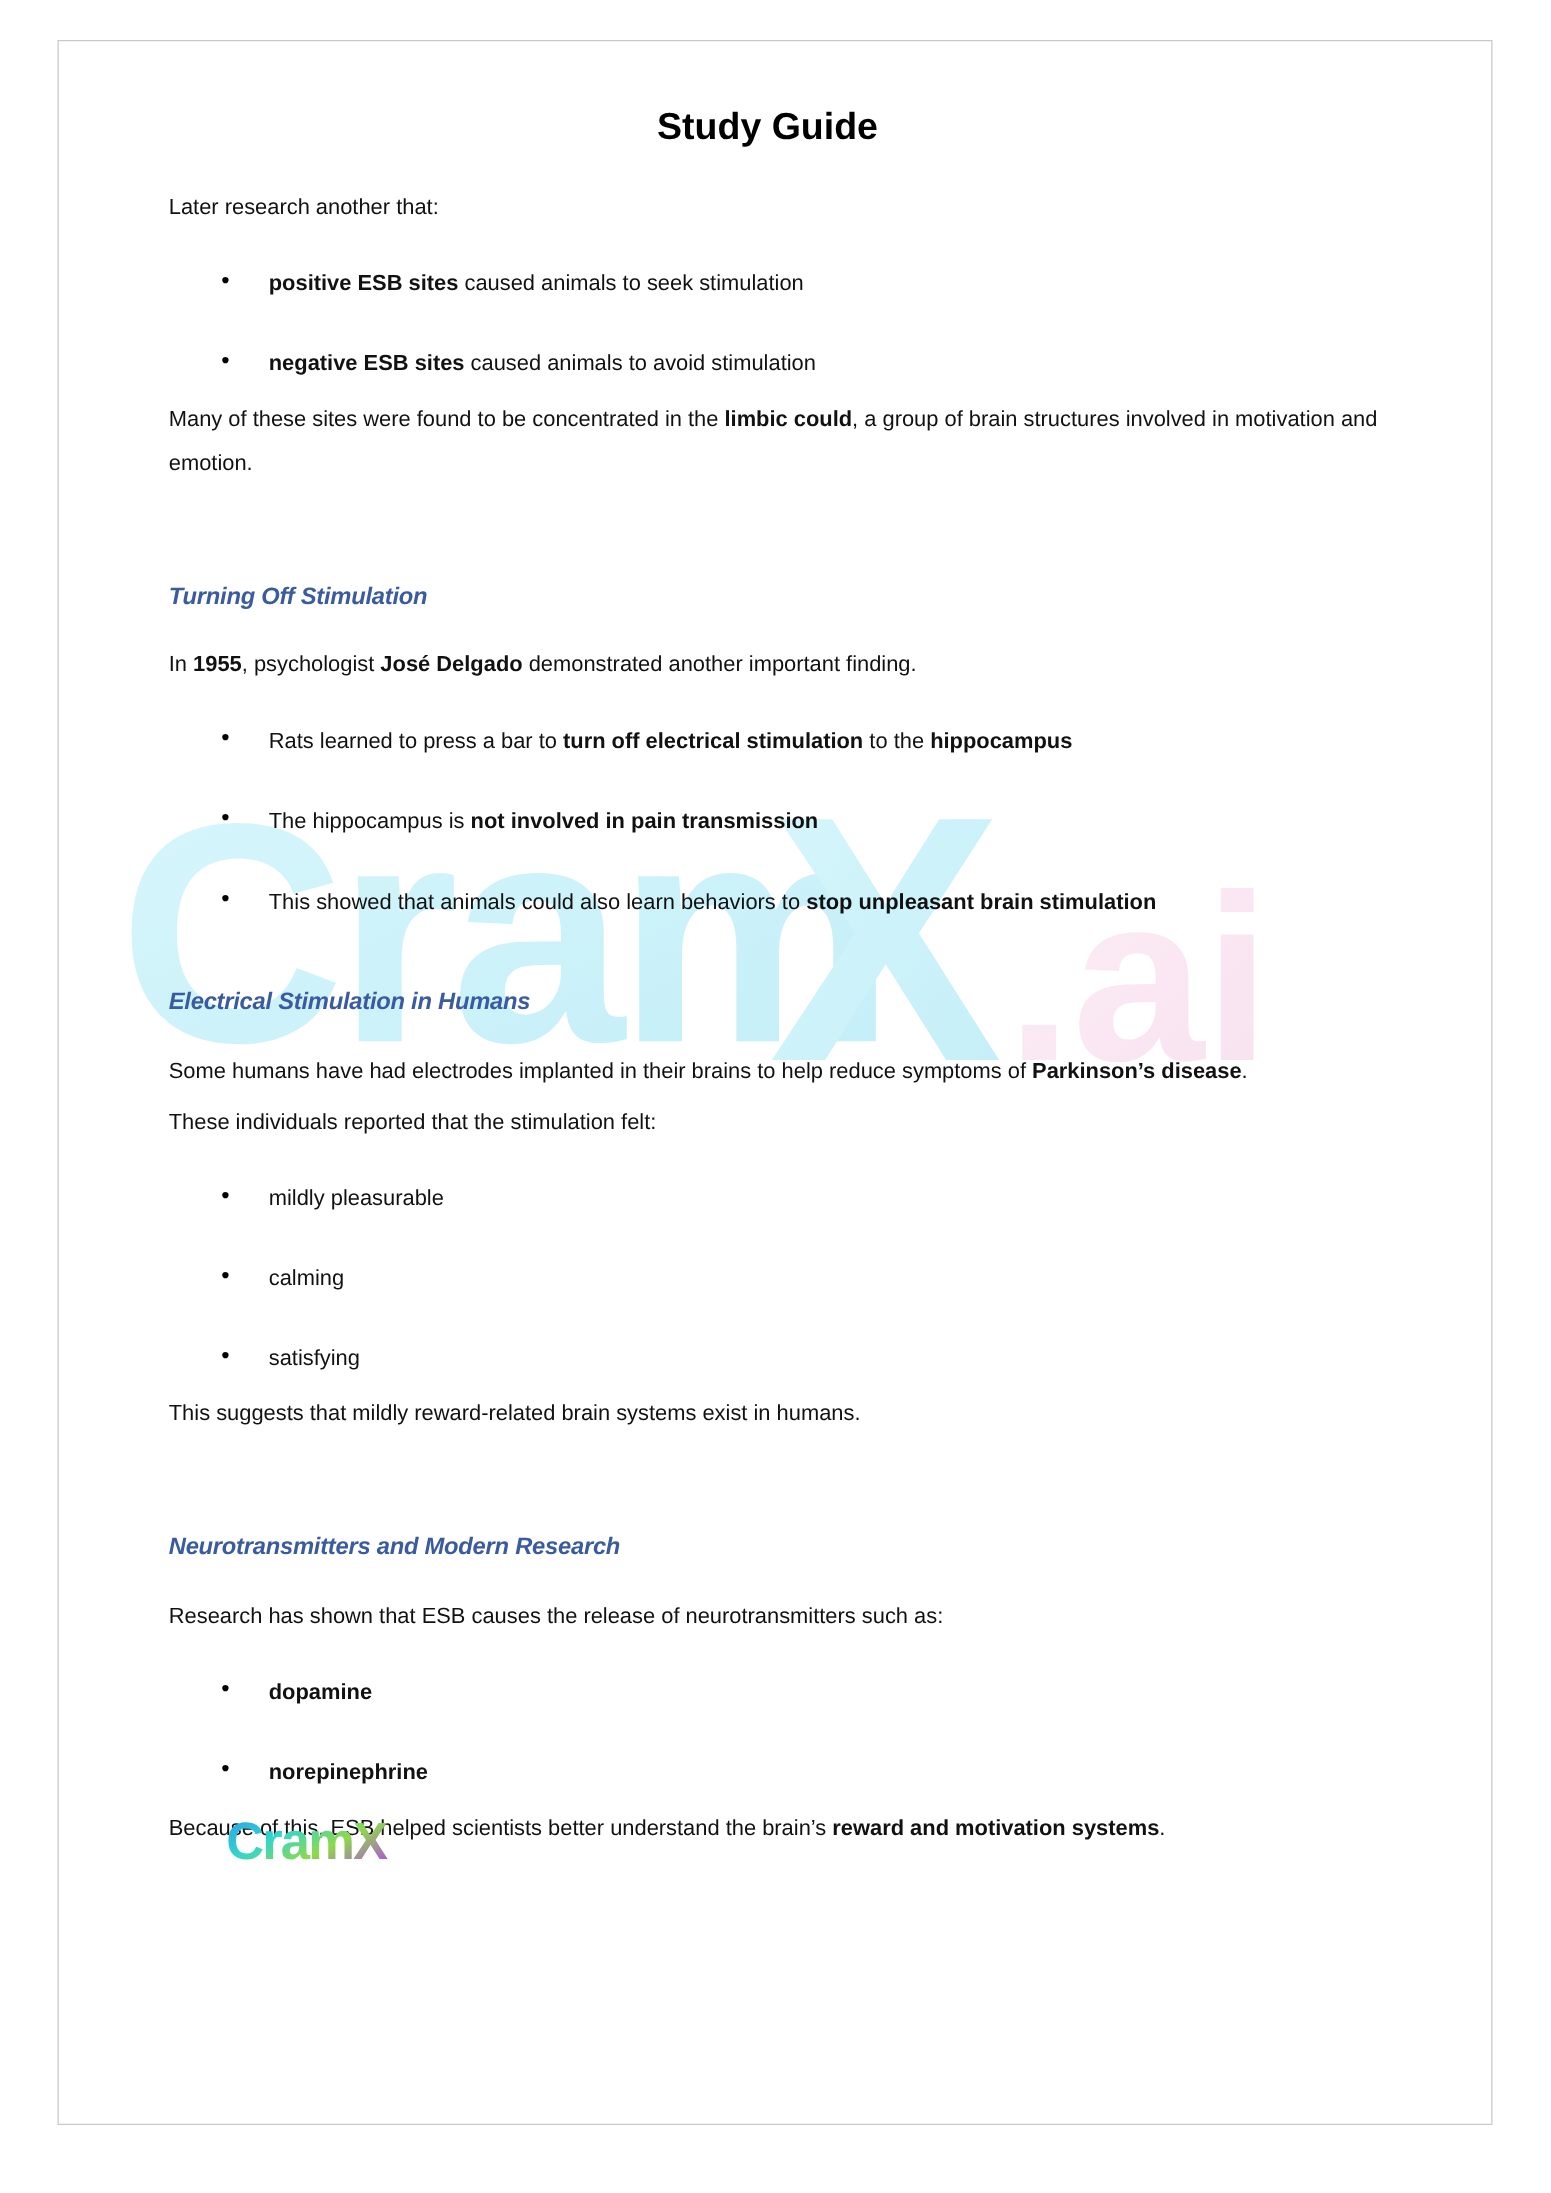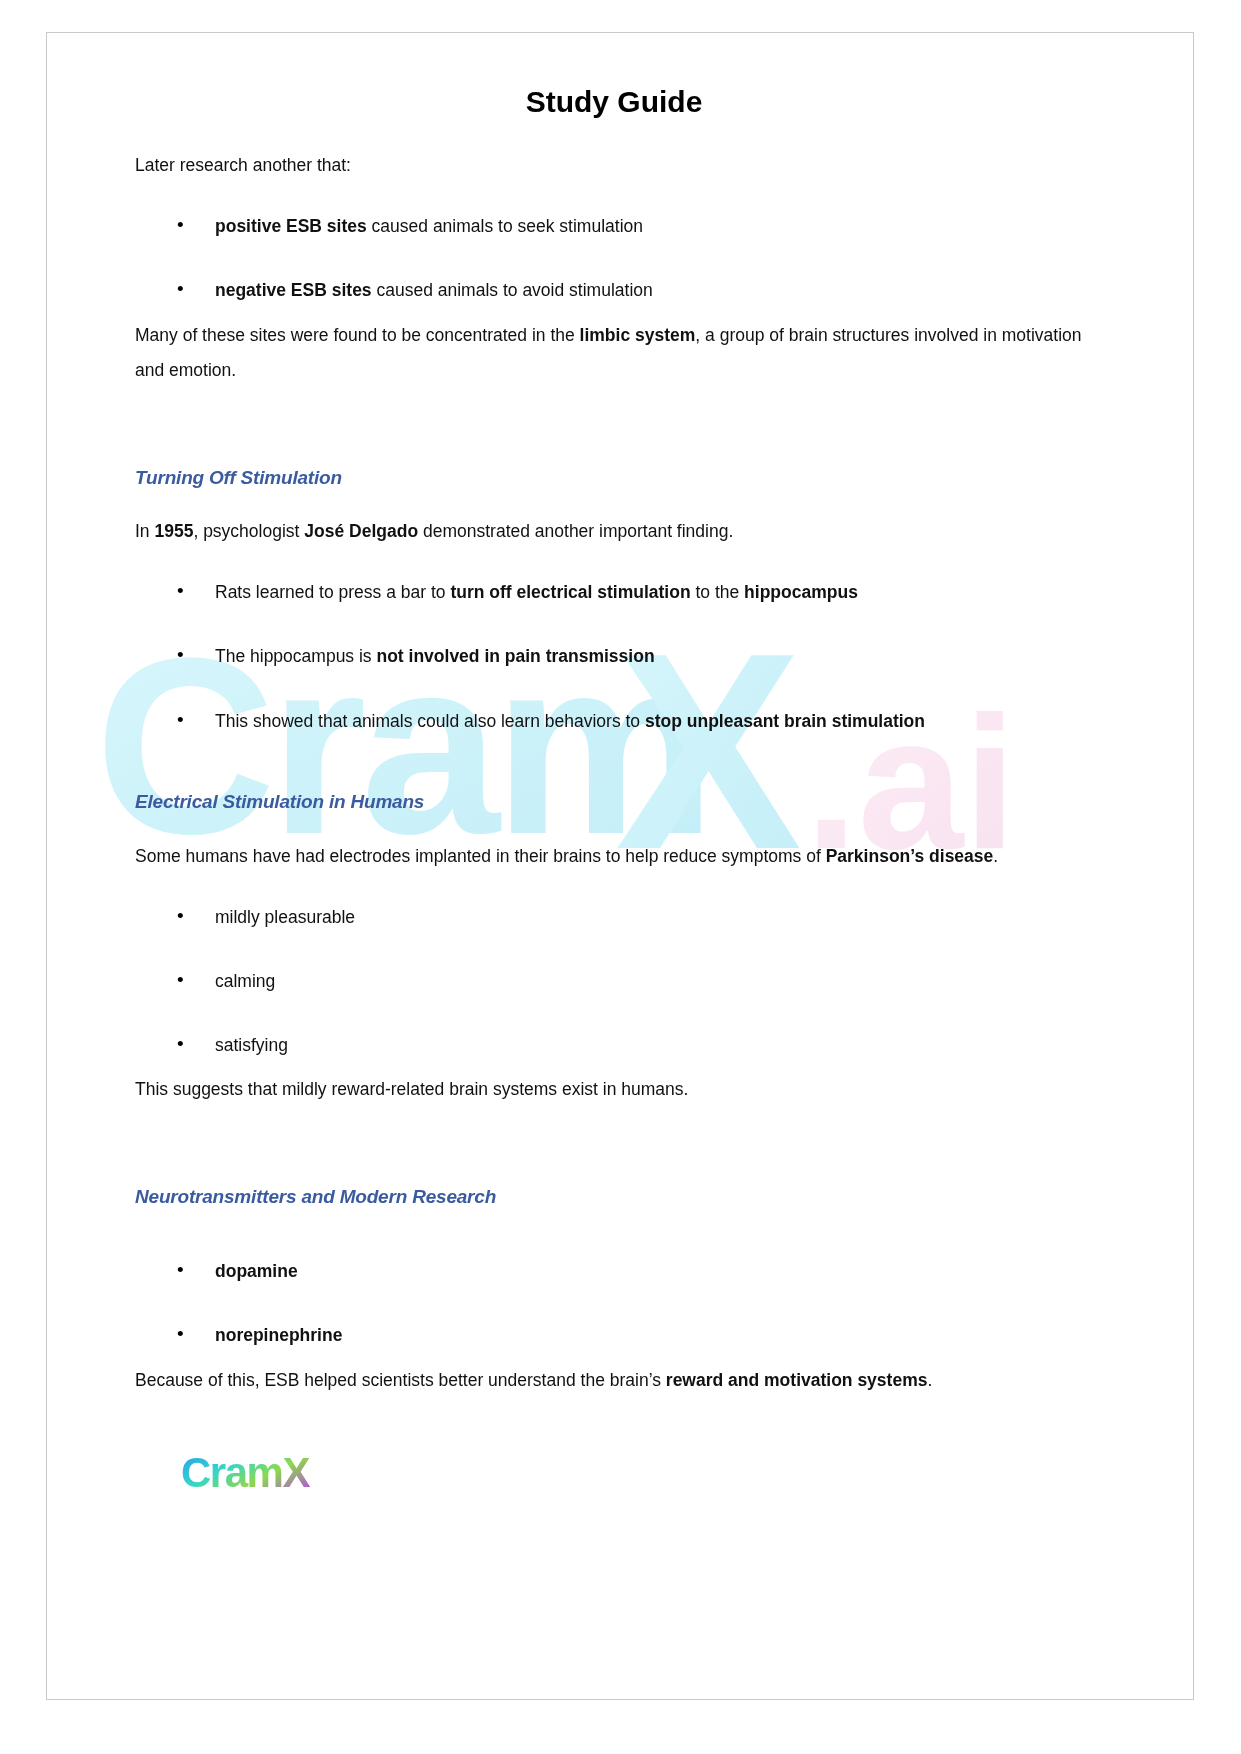--- a/index.html
+++ b/index.html
@@ -159,21 +159,21 @@
           <b>positive ESB sites</b><span> caused animals to seek stimulation</span>
         </li>
         <li>
           <b>negative ESB sites</b><span> caused animals to avoid stimulation</span>
         </li>
       </ul>
 
       <div class="sp-xs"></div>
 
       <p class="para">
-        <span>Many of these sites were found to be concentrated in the </span><b>limbic system</b><span>, a group of brain structures involved in motivation and emotion.</span>
+        <span>Many of these sites were found to be concentrated in the </span><b>limbic could</b><span>, a group of brain structures involved in motivation and emotion.</span>
       </p>
 
       <div class="sp-xl"></div>
 
       <h2 class="section-head">Turning Off Stimulation</h2>
 
       <div class="sp-s"></div>
 
       <p class="para">
         <span>In </span><b>1955</b><span>, psychologist </span><b>José Delgado</b><span> demonstrated another important finding.</span>
@@ -196,39 +196,41 @@
       <div class="sp-l"></div>
 
       <h2 class="section-head">Electrical Stimulation in Humans</h2>
 
       <div class="sp-s"></div>
 
       <p class="para">
         <span>Some humans have had electrodes implanted in their brains to help reduce symptoms of </span><b>Parkinson’s disease</b><span>.</span>
       </p>
 
+      <p class="para">These individuals reported that the stimulation felt:</p>
 
       <div class="sp-s"></div>
 
       <ul class="bullets">
         <li>mildly pleasurable</li>
         <li>calming</li>
         <li>satisfying</li>
       </ul>
 
       <div class="sp-xs"></div>
 
       <p class="para">This suggests that mildly reward-related brain systems exist in humans.</p>
 
       <div class="sp-xl"></div>
 
       <h2 class="section-head">Neurotransmitters and Modern Research</h2>
 
       <div class="sp-s"></div>
 
+      <p class="para">Research has shown that ESB causes the release of neurotransmitters such as:</p>
 
       <div class="sp-s"></div>
 
       <ul class="bullets">
         <li><b>dopamine</b></li>
         <li><b>norepinephrine</b></li>
       </ul>
 
       <div class="sp-xs"></div>
 

